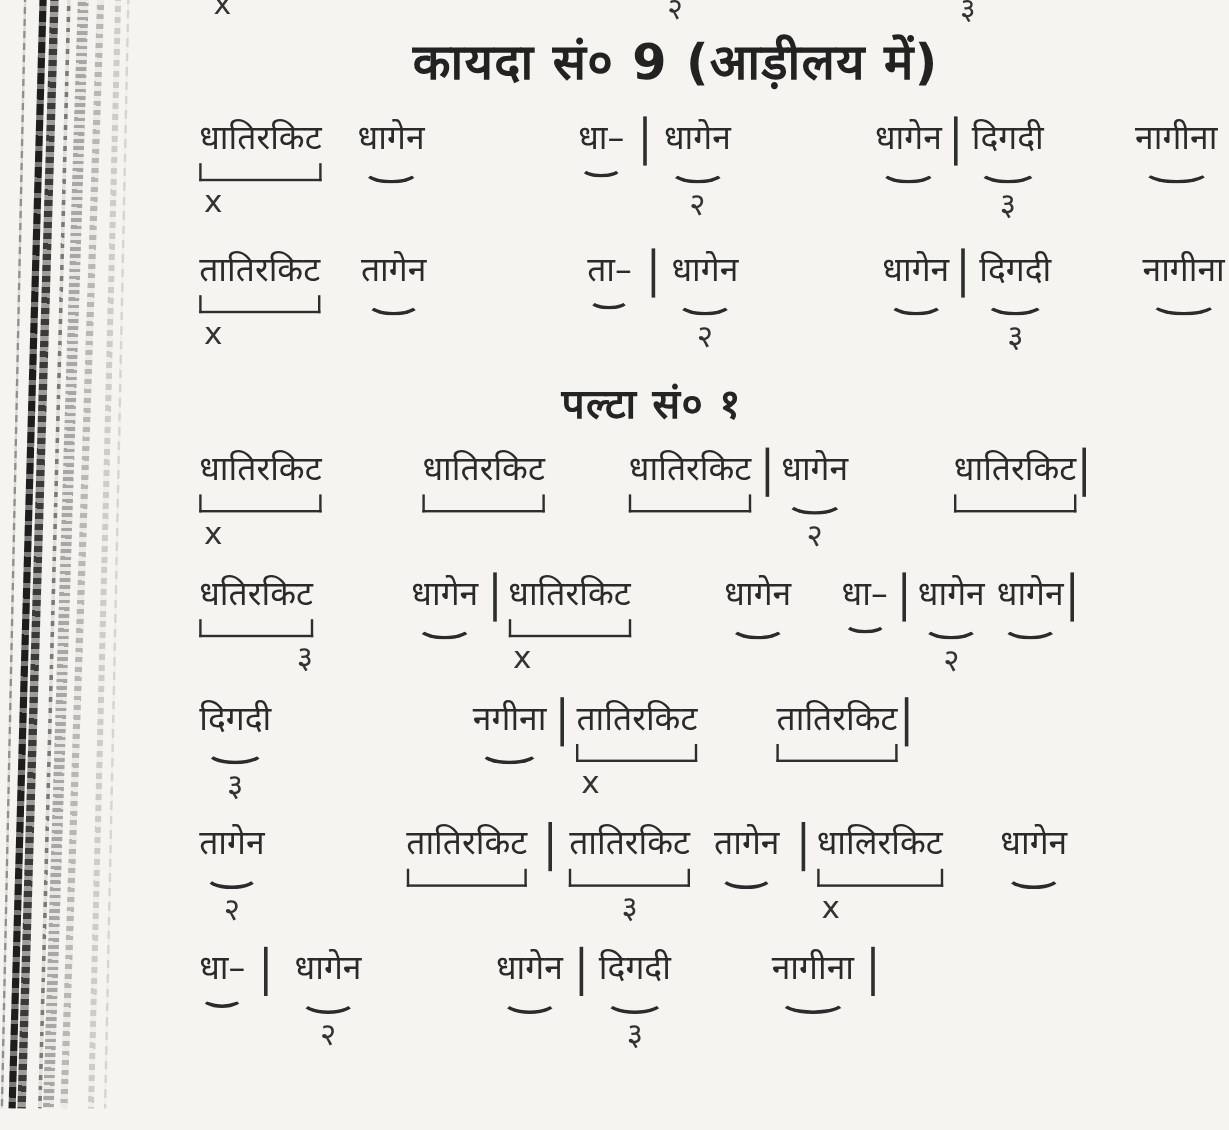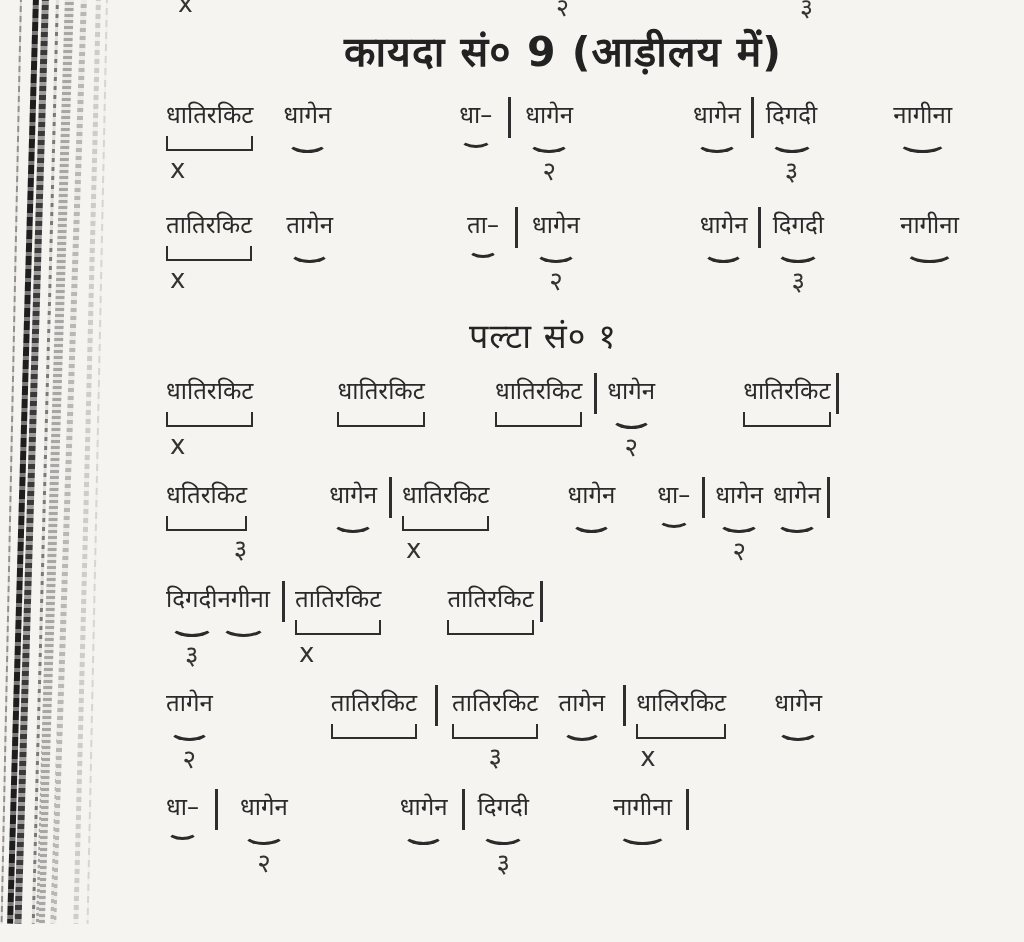--- a/index.html
+++ b/index.html
@@ -31,31 +31,31 @@
       background:repeating-linear-gradient(180deg,rgba(140,140,140,.3) 0 7px,rgba(140,140,140,.05) 7px 12px);}
   
   .top-mark{position:absolute;top:-11px;font-size:25px;color:#333;}
   
   .sheet{position:relative;padding:16px 8px 0 150px;}
   .title{
     text-align:center;font-size:41px;font-weight:bold;color:#222;
     margin:6px 40px 0 0;letter-spacing:1px;
   }
   .palta-heading{
-    text-align:center;font-size:34px;font-weight:normal;color:#242424;
+    text-align:center;font-size:34px;font-weight:bold;color:#242424;
     margin:14px 80px 10px 0;letter-spacing:1px;
   }
   
   .bol-row{
     position:relative;display:flex;align-items:flex-start;
     padding-left:16px;min-height:90px;margin-top:14px;
   }
   .kayda .bol-row{min-height:92px;margin-top:18px;}
   .bol-cell{display:flex;flex-direction:column;align-items:center;}
-  .bol-text{font-size:24px;line-height:38px;white-space:nowrap;color:#2a2a2a;}
+  .bol-text{font-size:28px;line-height:38px;white-space:nowrap;color:#2a2a2a;}
   .mark-bracket{
     align-self:stretch;height:13px;margin-top:2px;
     border-left:2.5px solid #2e2e2e;border-right:2.5px solid #2e2e2e;border-bottom:2.5px solid #2e2e2e;
   }
   .mark-curve{
     width:74%;height:17px;margin-top:-4px;
     border:3px solid transparent;border-bottom:3.5px solid #2b2b2b;border-radius:50%;
   }
   .mark-curve.small{width:78%;height:12px;}
   .beat{font-size:26px;color:#333;margin-top:5px;line-height:26px;}
@@ -238,21 +238,21 @@
         <div class="bar-cell" style="margin-left: 6px;">
           <div class="bar-line"></div>
         </div>
       </div>
       <div class="bol-row">
         <div class="bol-cell" style="margin-left: 0px;">
           <span class="bol-text">दिगदी</span>
           <div class="mark-curve"></div>
           <div class="beat">३</div>
         </div>
-        <div class="bol-cell" style="">
+        <div class="bol-cell" style="margin-left: 168px;">
           <span class="bol-text">नगीना</span>
           <div class="mark-curve"></div>
         </div>
         <div class="bar-cell" style="margin-left: 12px;">
           <div class="bar-line"></div>
         </div>
         <div class="bol-cell" style="margin-left: 10px;">
           <span class="bol-text">तातिरकिट</span>
           <div class="mark-bracket"></div>
           <div class="beat beat-left">x</div>

